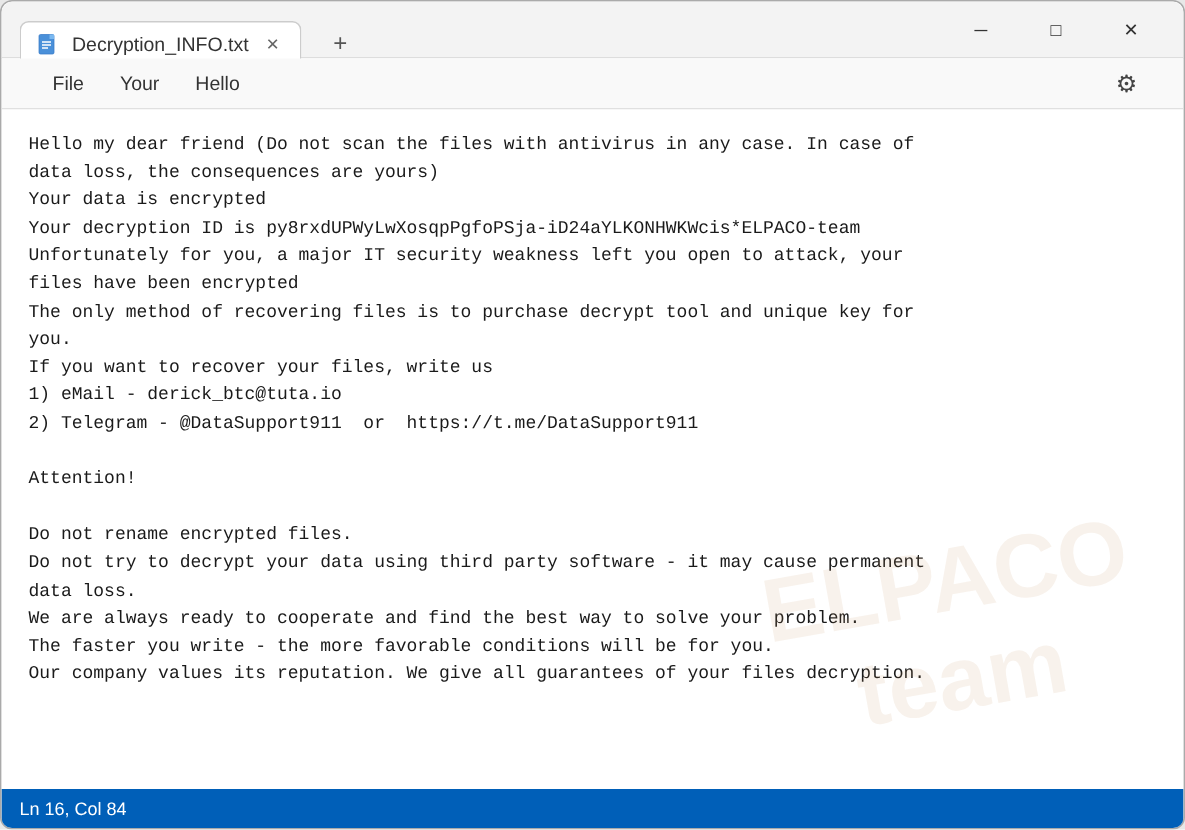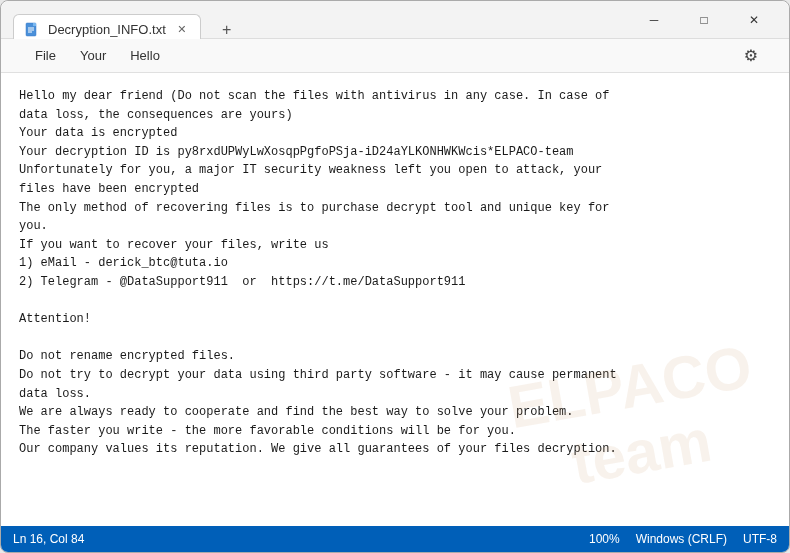--- a/index.html
+++ b/index.html
@@ -278,20 +278,15 @@
 data loss.
 We are always ready to cooperate and find the best way to solve your problem.
 The faster you write - the more favorable conditions will be for you.
 Our company values its reputation. We give all guarantees of your files decryption.</pre>
   </div>
 
   <div class="status-bar">
     <div class="status-left">
       <span class="status-item">Ln 16, Col 84</span>
     </div>
-    <div class="status-right">
-      <span class="status-item">100%</span>
-      <span class="status-item">Windows (CRLF)</span>
-      <span class="status-item">UTF-8</span>
-    </div>
   </div>
 
 </div>
 
 </body></html>

